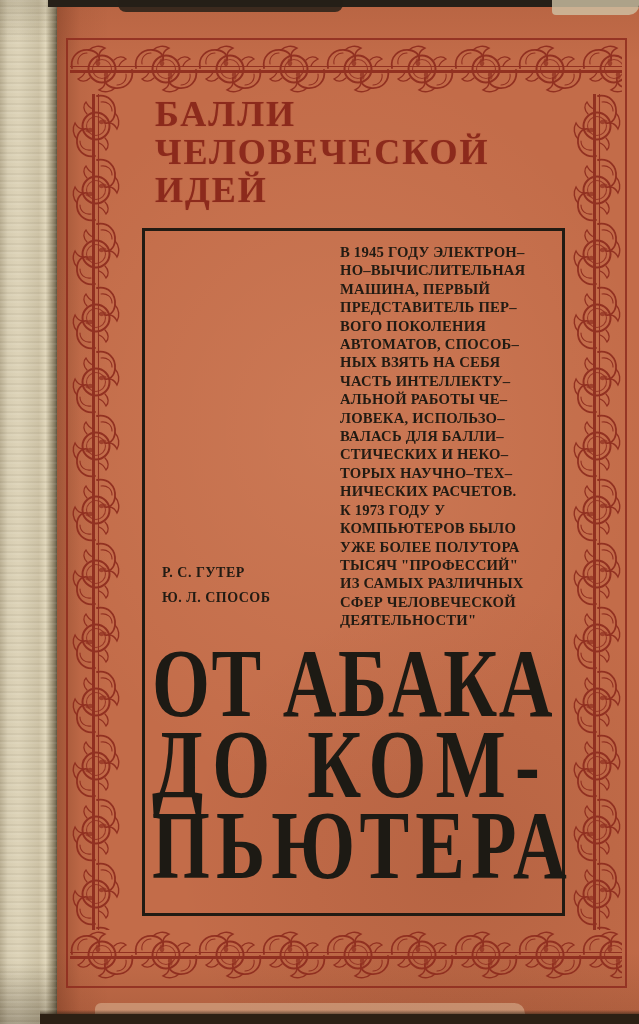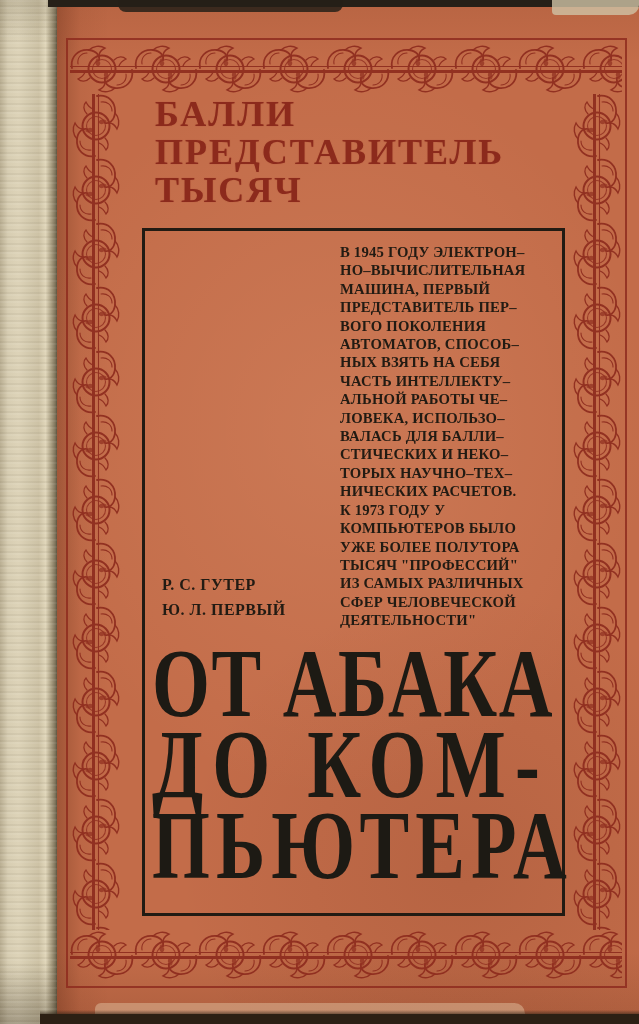--- a/index.html
+++ b/index.html
@@ -60,23 +60,23 @@
   }
   
   .annotation{
     position:absolute;left:340px;top:243px;width:220px;
     color:var(--ink,#221b13);
     font-size:15px;font-weight:700;line-height:18.4px;letter-spacing:.2px;
     white-space:pre-line;transform:scaleX(.98);transform-origin:left top;
   }
   
   .authors{
-    position:absolute;left:162px;top:572px;
+    position:absolute;left:162px;top:560px;
     color:var(--ink,#221b13);
-    font-size:16px;font-weight:700;line-height:25px;letter-spacing:.5px;
+    font-size:14px;font-weight:700;line-height:25px;letter-spacing:.5px;
   }
   
   .main-title{
     position:absolute;left:152px;top:643px;width:420px;
     color:var(--title-ink,#1d1a14);
     font-size:98px;font-weight:700;line-height:81px;
   }
   .main-title .line{transform:scaleX(.76);transform-origin:left top;white-space:nowrap;}
   .main-title .t1{letter-spacing:2px;}
   .main-title .t2{letter-spacing:12px;}
@@ -167,22 +167,22 @@
     <use href="#orn-unit" transform="translate(50 512) rotate(90)"></use>
       <use href="#orn-unit" transform="translate(50 576) rotate(90)"></use>
     <use href="#orn-unit" transform="translate(50 640) rotate(90)"></use>
       <use href="#orn-unit" transform="translate(50 704) rotate(90)"></use>
     <use href="#orn-unit" transform="translate(50 768) rotate(90)"></use>
       <use href="#orn-unit" transform="translate(50 832) rotate(90)"></use>
   </svg>
 
   <div class="series-title">
     <div>БАЛЛИ</div>
-    <div>ПРЕДСТАВИТЕЛЬ</div>
-    <div>ТЫСЯЧ</div>
+    <div>ЧЕЛОВЕЧЕСКОЙ</div>
+    <div>ИДЕЙ</div>
   </div>
 
   <div class="inner-frame"></div>
 
   <div class="annotation">В 1945 ГОДУ ЭЛЕКТРОН–
 НО–ВЫЧИСЛИТЕЛЬНАЯ
 МАШИНА, ПЕРВЫЙ
 ПРЕДСТАВИТЕЛЬ ПЕР–
 ВОГО ПОКОЛЕНИЯ
 АВТОМАТОВ, СПОСОБ–
@@ -197,21 +197,21 @@
 К 1973 ГОДУ У
 КОМПЬЮТЕРОВ БЫЛО
 УЖЕ БОЛЕЕ ПОЛУТОРА
 ТЫСЯЧ "ПРОФЕССИЙ"
 ИЗ САМЫХ РАЗЛИЧНЫХ
 СФЕР ЧЕЛОВЕЧЕСКОЙ
 ДЕЯТЕЛЬНОСТИ"</div>
 
   <div class="authors">
     <div>Р. С. ГУТЕР</div>
-    <div>Ю. Л. ПЕРВЫЙ</div>
+    <div>Ю. Л. СПОСОБ</div>
   </div>
 
   <div class="main-title">
     <div class="line t1">ОТ АБАКА</div>
     <div class="line t2">ДО КОМ-</div>
     <div class="line t3">ПЬЮТЕРА</div>
   </div>
 
   <div class="wear-bottom"></div>
   <div class="bottom-edge"></div>

